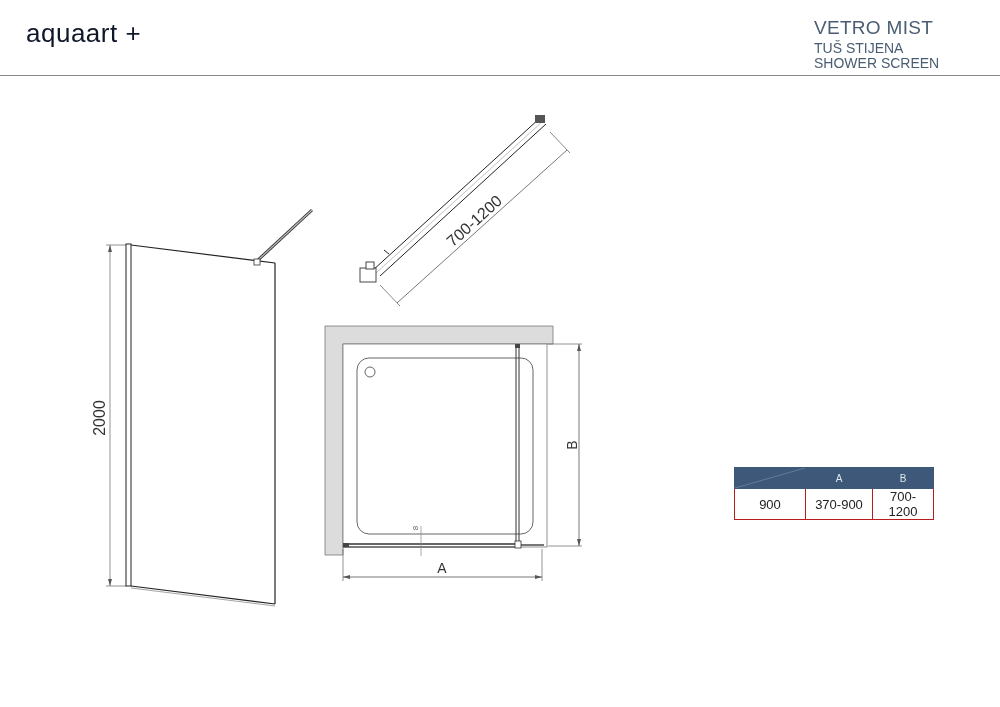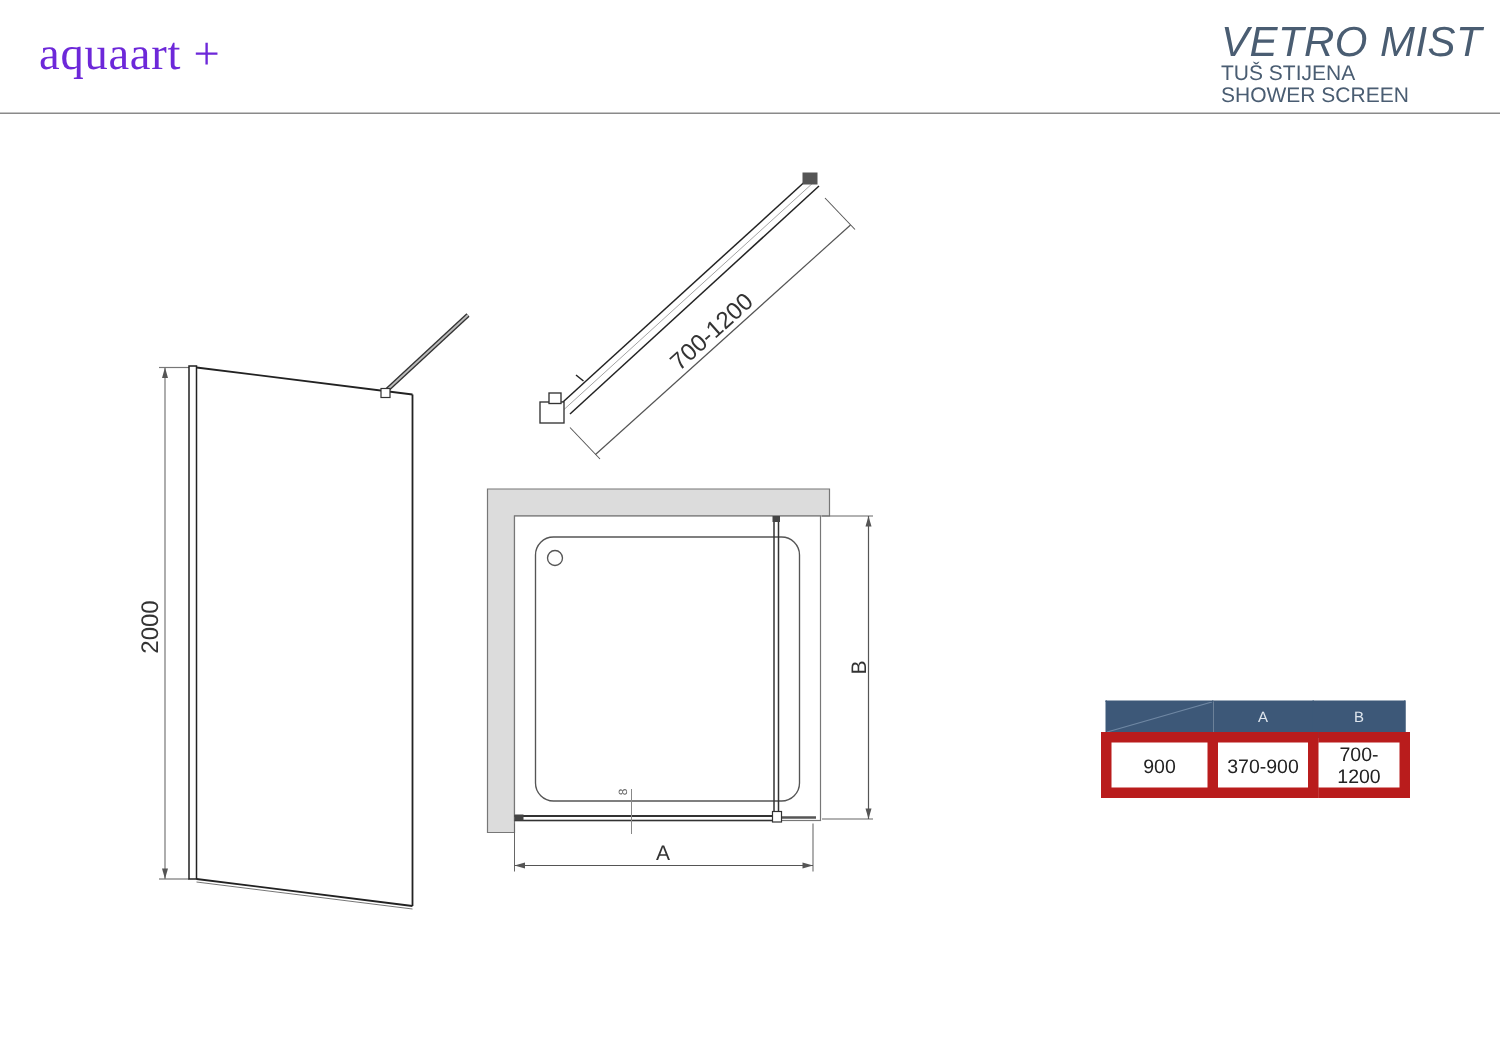--- a/index.html
+++ b/index.html
@@ -1,25 +1,25 @@
 <!DOCTYPE html>
 <html><head>
 <meta charset="utf-8">
 <style>
   html, body { margin: 0; padding: 0; background: #ffffff; }
   body { width: 1000px; height: 707px; position: relative; overflow: hidden; font-family: "Liberation Sans", sans-serif; }
-  .logo { position: absolute; left: 26px; top: 18px; font-family: Liberation Serif, serif; font-size: 31px; color: #6d28d9; letter-spacing: 0.5px; font-weight: 300; }
+  .logo { position: absolute; left: 26px; top: 18px; font-family: Liberation Sans, sans-serif; font-size: 26px; color: #0f172a; letter-spacing: 0.5px; font-weight: 300; }
   .title-block { position: absolute; left: 814px; top: 15px; color: #4a5d72; }
-  .title-block .t1 { font-size: 28px; letter-spacing: 0.3px; line-height: 26px; font-style: italic; }
+  .title-block .t1 { font-size: 19px; letter-spacing: 0.3px; line-height: 26px; }
   .title-block .t2, .title-block .t3 { font-size: 14px; line-height: 15px; }
   .hr { position: absolute; left: 0; top: 75px; width: 1000px; height: 1px; background: #8a8a8a; }
   svg.drawing { position: absolute; left: 0; top: 0; }
   .spec-table { position: absolute; left: 734px; top: 467px; border-collapse: collapse; font-size: 13px; color: #222; }
   .spec-table th { background: #3d5878; color: #dfe6ee; font-weight: normal; font-size: 10px; height: 20px; padding: 0; border: 1px solid #3d5878; }
-  .spec-table td { border: 7px solid #b91c1c; text-align: center; height: 27px; padding: 0 4px; }
+  .spec-table td { border: 1px solid #b91c1c; text-align: center; height: 27px; padding: 0 4px; }
   .c0 { width: 70px; } .c1 { width: 66px; } .c2 { width: 60px; }
   .corner { position: relative; }
   .corner-line { position: absolute; left: 0; top: 0; width: 100%; height: 100%; }
 </style>
 </head>
 <body>
 
 <div class="logo">aquaart +</div>
 <div class="title-block">
   <div class="t1">VETRO MIST</div>

